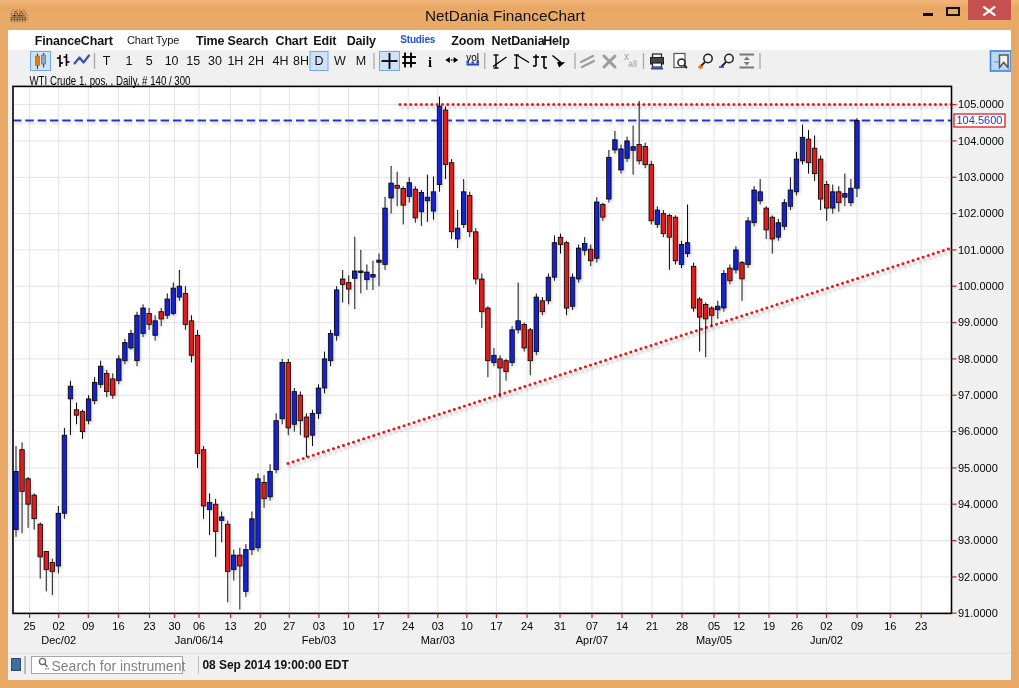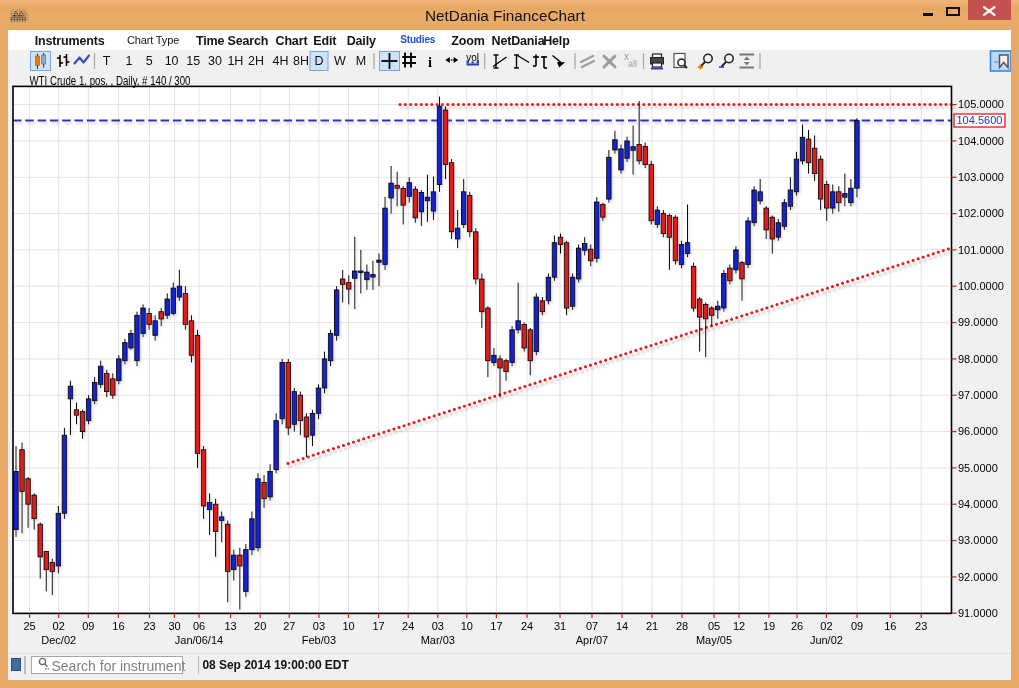--- a/index.html
+++ b/index.html
@@ -83,21 +83,21 @@
 <div style="position:absolute;left:923px;top:12.5px;width:10px;height:3px;background:#111"></div>
 <div style="position:absolute;left:945.5px;top:7px;width:14px;height:9px;border:2px solid #111"></div>
 <svg width="44" height="22" viewBox="0 0 44 22" style="position:absolute;left:966.5px;top:0px">
     <rect x="1" y="0" width="43" height="20" fill="#c4504f"></rect>
     <g stroke="#fff" stroke-width="2.2" stroke-linecap="round">
       <line x1="17" y1="7.2" x2="27.5" y2="14.8"></line>
       <line x1="27.5" y1="7.2" x2="17" y2="14.8"></line>
     </g>
   </svg>
 <div class="menubar">
-    <span style="position:absolute;left:26.700000000000003px;top:4px;font-weight:bold;font-size:12.5px;letter-spacing:-0.15px;color:#141414">Instruments</span>
+    <span style="position:absolute;left:26.700000000000003px;top:4px;font-weight:bold;font-size:12.5px;letter-spacing:-0.15px;color:#141414">FinanceChart</span>
     <span style="position:absolute;left:119px;top:4px;font-weight:normal;font-size:11px;letter-spacing:-0.15px;color:#141414">Chart Type</span>
     <span style="position:absolute;left:187.9px;top:4px;font-weight:bold;font-size:12.5px;letter-spacing:-0.15px;color:#141414">Time Search</span>
     <span style="position:absolute;left:267.5px;top:4px;font-weight:bold;font-size:12.5px;letter-spacing:-0.15px;color:#141414">Chart</span>
     <span style="position:absolute;left:305.3px;top:4px;font-weight:bold;font-size:12.5px;letter-spacing:-0.15px;color:#141414">Edit</span>
     <span style="position:absolute;left:338.7px;top:4px;font-weight:bold;font-size:12.5px;letter-spacing:-0.15px;color:#141414">Daily</span>
     <span style="position:absolute;left:392.2px;top:4px;font-weight:bold;font-size:10px;letter-spacing:-0.15px;color:#1d4ed8">Studies</span>
     <span style="position:absolute;left:443.3px;top:4px;font-weight:bold;font-size:12.5px;letter-spacing:-0.15px;color:#141414">Zoom</span>
     <span style="position:absolute;left:483.5px;top:4px;font-weight:bold;font-size:12.5px;letter-spacing:-0.15px;color:#141414">NetDania</span>
     <span style="position:absolute;left:535.2px;top:4px;font-weight:bold;font-size:12.5px;letter-spacing:-0.15px;color:#141414">Help</span>
   </div>

